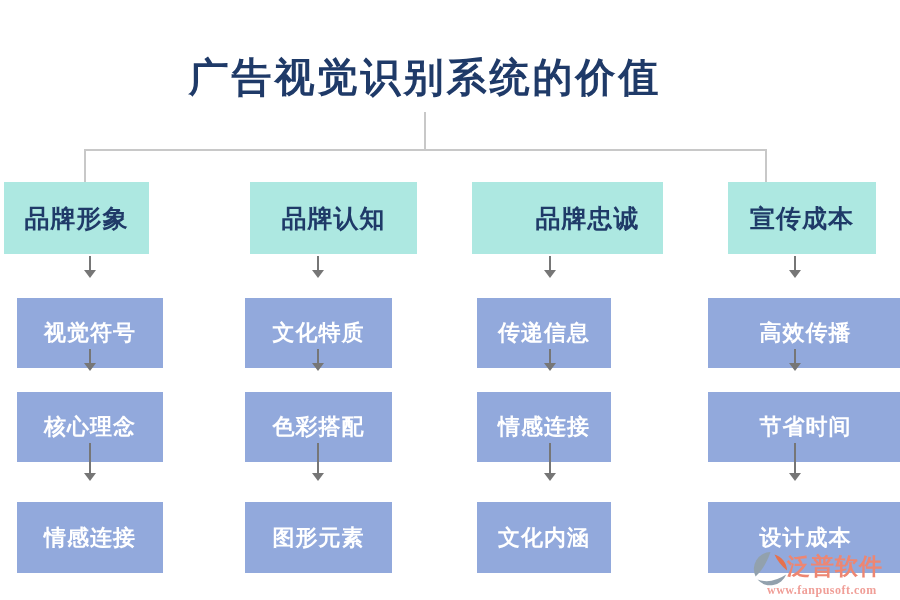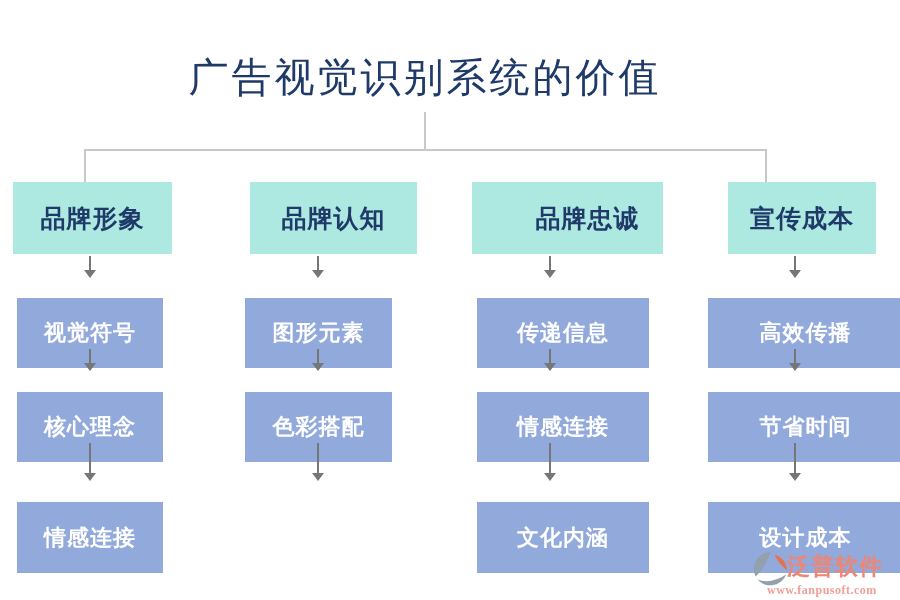--- a/index.html
+++ b/index.html
@@ -8,40 +8,40 @@
     --connector:#c8c8c8; --brand-text:#ed8672; --brand-url:#f09e97;
     --logo-gray:#92a1ad; --logo-orange:#e5714e;
   }
   html,body{margin:0;padding:0;background:#ffffff;}
   .canvas{
     position:relative; width:900px; height:600px; background:#ffffff;
     overflow:hidden; font-family:"Liberation Serif","DejaVu Serif",serif;
   }
   .title{
     position:absolute; top:50px; left:0; width:850px; margin:0;
-    text-align:center; font-size:40px; font-weight:normal; letter-spacing:3px;
+    text-align:center; font-size:40px; font-weight:bold; letter-spacing:3px;
     color:var(--title);
   }
   .connector{position:absolute; background:var(--connector);}
   .c-stem {left:424px; top:112px; width:2px; height:38px;}
   .c-hline{left:84px;  top:149px; width:683px; height:2px;}
   .c-dropl{left:84px;  top:150px; width:2px; height:32px;}
   .c-dropr{left:765px; top:150px; width:2px; height:32px;}
 
   .hdr,.box{
     position:absolute; display:flex; align-items:center; justify-content:center;
     font-weight:bold; text-align:center;
   }
   .hdr{top:182px; height:72px; background:var(--header-bg); color:var(--header-text); font-size:25px; letter-spacing:1px;}
   .box{background:var(--item-bg); color:var(--item-text); font-size:22px; letter-spacing:1px;margin-top:20px;}
 
-  .h0{left:13px;width:159px;} .h1{left:250px;width:167px;}
+  .h0{left:4px;width:145px;} .h1{left:250px;width:167px;}
   .h2{left:472px;width:151px;padding-left:40px;} .h3{left:728px;width:148px;}
   .b0{left:17px;width:146px;}  .b1{left:245px;width:147px;}
-  .b2{left:477px;width:172px;} .b3{left:708px;width:195px;}
+  .b2{left:477px;width:134px;} .b3{left:708px;width:195px;}
   .r1{top:278px;height:70px;} .r2{top:372px;height:70px;} .r3{top:482px;height:71px;}
 
   .arrow{position:absolute; width:14px; transform:translateX(-50%);}
   .arrow .stem{position:absolute; left:50%; top:0; bottom:7px; width:2px; background:var(--arrow); transform:translateX(-50%);}
   .arrow .head{position:absolute; left:50%; bottom:0; transform:translateX(-50%); width:0; height:0;
     border-left:6px solid transparent; border-right:6px solid transparent; border-top:8px solid var(--arrow);}
   .ax0{left:90px;} .ax1{left:318px;} .ax2{left:550px;} .ax3{left:795px;}
   .ar0{top:256px;height:22px;} .ar1{top:349px;height:22px;} .ar2{top:443px;height:38px;}
 
   .wm-icon{position:absolute; left:753px; top:551px; width:36px; height:36px;}
@@ -77,30 +77,31 @@
       <span class="stem"></span>
       <span class="head"></span>
     </div>
   <div class="box b0 r3">情感连接</div>
 
   <div class="hdr h1">品牌认知</div>
   <div class="arrow ax1 ar0">
       <span class="stem"></span>
       <span class="head"></span>
     </div>
-  <div class="box b1 r1">图形元素</div>
+  <div class="box b1 r1">文化特质</div>
   <div class="arrow ax1 ar1">
       <span class="stem"></span>
       <span class="head"></span>
     </div>
   <div class="box b1 r2">色彩搭配</div>
   <div class="arrow ax1 ar2">
       <span class="stem"></span>
       <span class="head"></span>
     </div>
+  <div class="box b1 r3">图形元素</div>
 
   <div class="hdr h2">品牌忠诚</div>
   <div class="arrow ax2 ar0">
       <span class="stem"></span>
       <span class="head"></span>
     </div>
   <div class="box b2 r1">传递信息</div>
   <div class="arrow ax2 ar1">
       <span class="stem"></span>
       <span class="head"></span>

